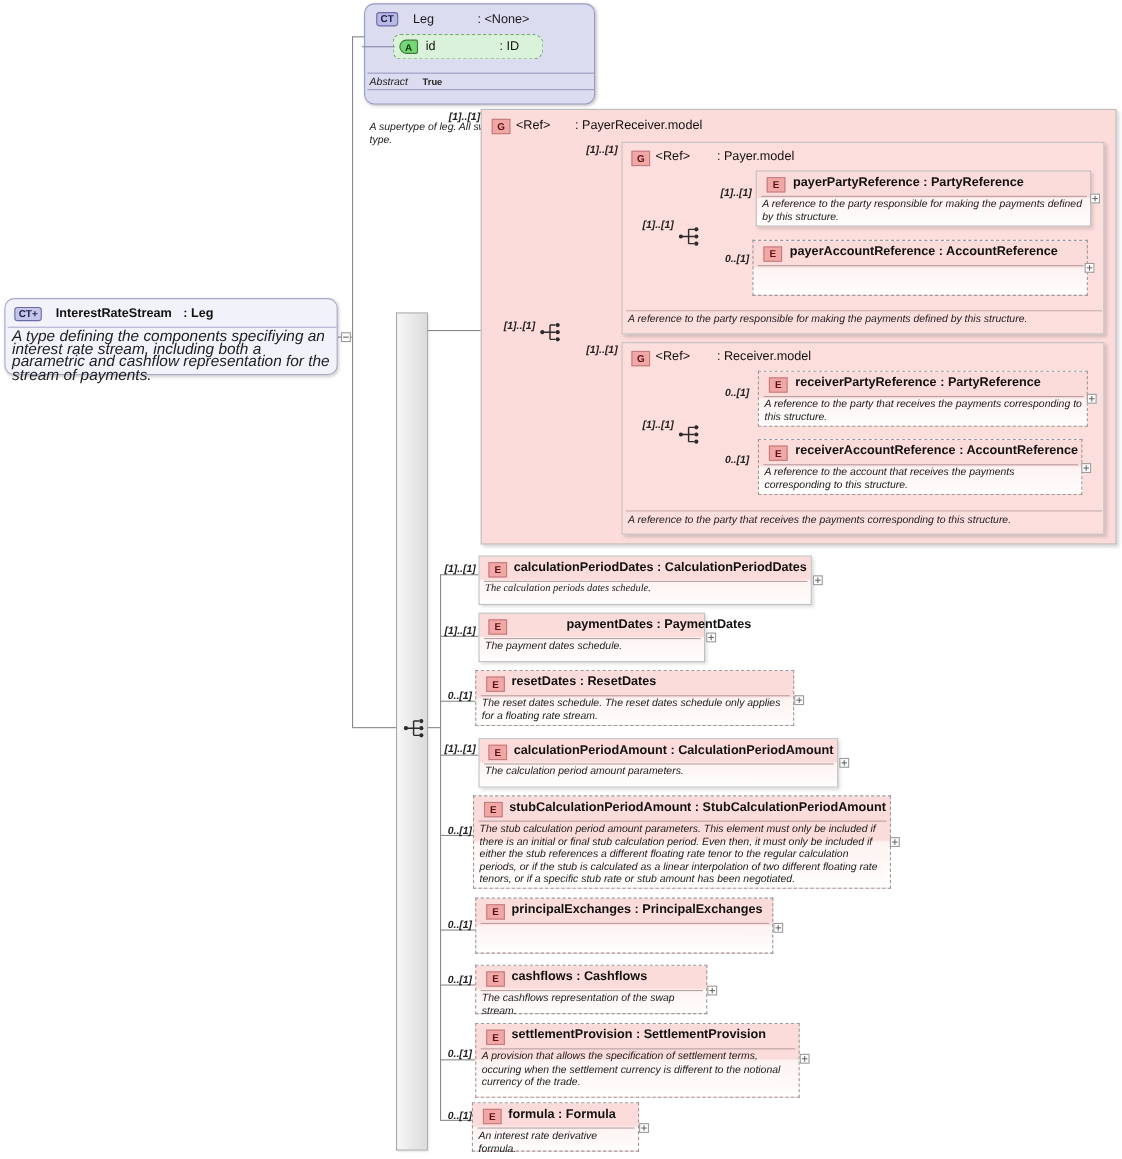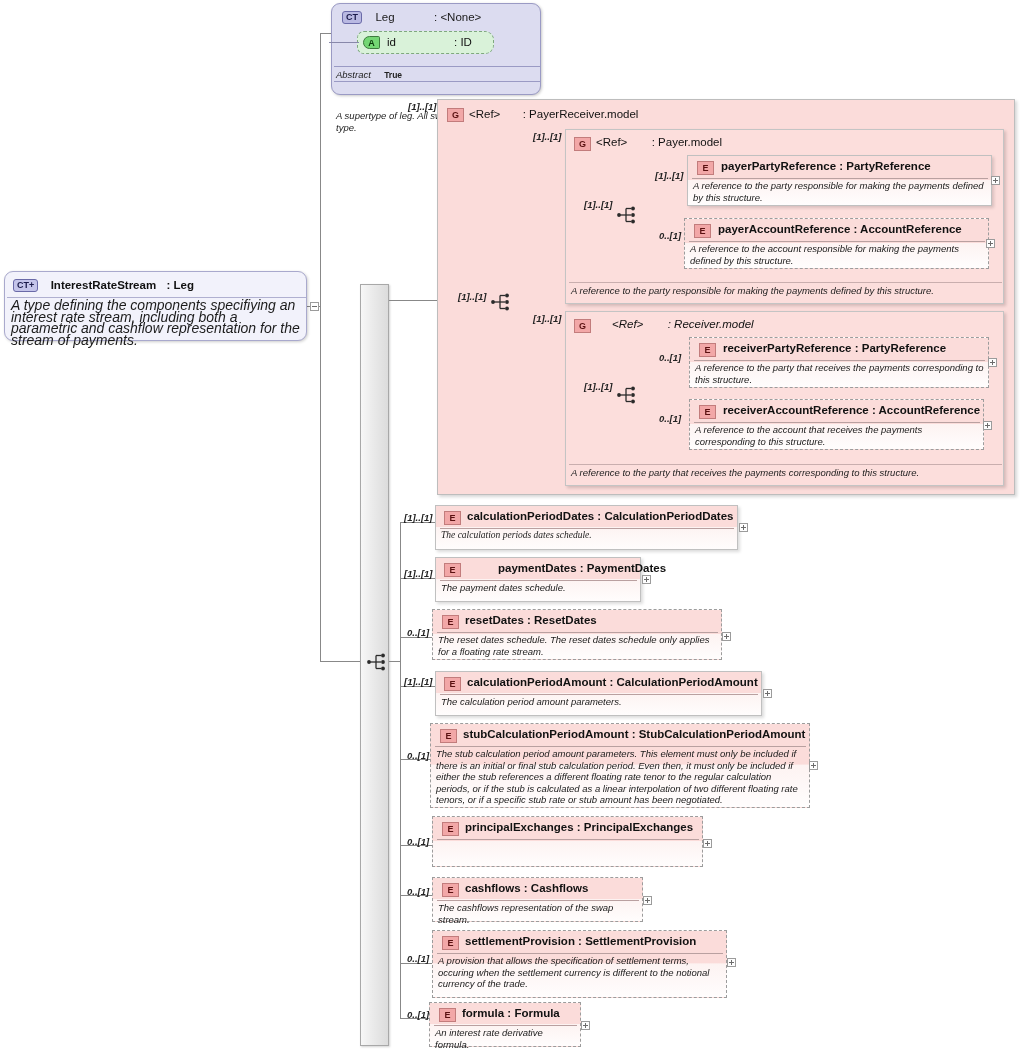--- a/index.html
+++ b/index.html
@@ -288,31 +288,30 @@
     <div class="el-sep" style="left:4px; top:22px; width:296px;"></div>
     <div class="el-anno" style="left:5px; top:24px; width:294px;">A reference to the party responsible for making the payments defined by this structure.</div>
   </div>
   <div class="exp plus" style="left:991px; top:176px;"></div>
   <div class="card" style="left:655px; top:170px;">[1]..[1]</div>
 
   <div class="elbox optional" style="left:684px; top:218px; width:305px; height:51px; background:linear-gradient(to bottom,#fbdcda 0%,#fbdcda 48%,#fdf3f2 50%,#fffdfd 100%);">
     <div class="el-badge" style="left:9px; top:5px;">E</div>
     <div class="el-title" style="left:33px; top:4px;">payerAccountReference  :  AccountReference</div>
     <div class="el-sep" style="left:4px; top:22px; width:296px;"></div>
-    <div class="el-anno" style="left:5px; top:24px; width:294px;">A reference to the account responsible for making the payments defined by this structure.</div>
   </div>
   <div class="exp plus" style="left:986px; top:239px;"></div>
   <div class="card" style="left:659px; top:230px;">0..[1]</div>
 
   <div class="card" style="left:533px; top:131px;">[1]..[1]</div>
   <div class="card" style="left:584px; top:199px;">[1]..[1]</div>
 
   <div class="grpbox inner" style="left:565px; top:311px; width:439px; height:175px;">
     <div class="g-badge" style="left:8px; top:7px;">G</div>
-    <div class="g-title" style="left:46px; top:6px;font-style:italic;">
+    <div class="g-title" style="left:30px; top:6px;">
       <span>&lt;Ref&gt;</span>
       <span style="display:inline-block;width:18px"></span>
       <span>: Receiver.model</span>
     </div>
     <div class="g-sep" style="left:3px; top:152px; width:433px;"></div>
     <div class="g-anno" style="left:5px; top:155px; width:430px;">A reference to the party that receives the payments corresponding to this structure.</div>
   </div>
 
   <div class="elbox optional" style="left:689px; top:337px; width:300px; height:51px;">
     <div class="el-badge" style="left:9px; top:5px;">E</div>
@@ -345,21 +344,21 @@
     <div class="el-title" style="left:31px; top:4px;">calculationPeriodDates  :  CalculationPeriodDates</div>
     <div class="el-sep" style="left:4px; top:22px; width:294px;"></div>
     <div class="el-anno" style="left:5px; top:24px; width:292px;font-family:Liberation Serif, serif;">The calculation periods dates schedule.</div>
   </div>
   <div class="exp plus" style="left:739px; top:523px;"></div>
 
   <div class="hline" style="left:400px; top:578px; width:35px;"></div>
   <div class="card" style="left:404px; top:568px;">[1]..[1]</div>
   <div class="elbox" style="left:435px; top:557px; width:206px; height:45px;">
     <div class="el-badge" style="left:8px; top:5px;">E</div>
-    <div class="el-title" style="left:14px; top:4px;padding-left:48px;">paymentDates  :  PaymentDates</div>
+    <div class="el-title" style="left:31px; top:4px;padding-left:48px;">paymentDates  :  PaymentDates</div>
     <div class="el-sep" style="left:4px; top:22px; width:197px;"></div>
     <div class="el-anno" style="left:5px; top:24px; width:195px;">The payment dates schedule.</div>
   </div>
   <div class="exp plus" style="left:642px; top:575px;"></div>
 
   <div class="hline" style="left:400px; top:637px; width:32px;"></div>
   <div class="card" style="left:407px; top:627px;">0..[1]</div>
   <div class="elbox optional" style="left:432px; top:609px; width:290px; height:51px;">
     <div class="el-badge" style="left:9px; top:5px;">E</div>
     <div class="el-title" style="left:32px; top:4px;">resetDates  :  ResetDates</div>

